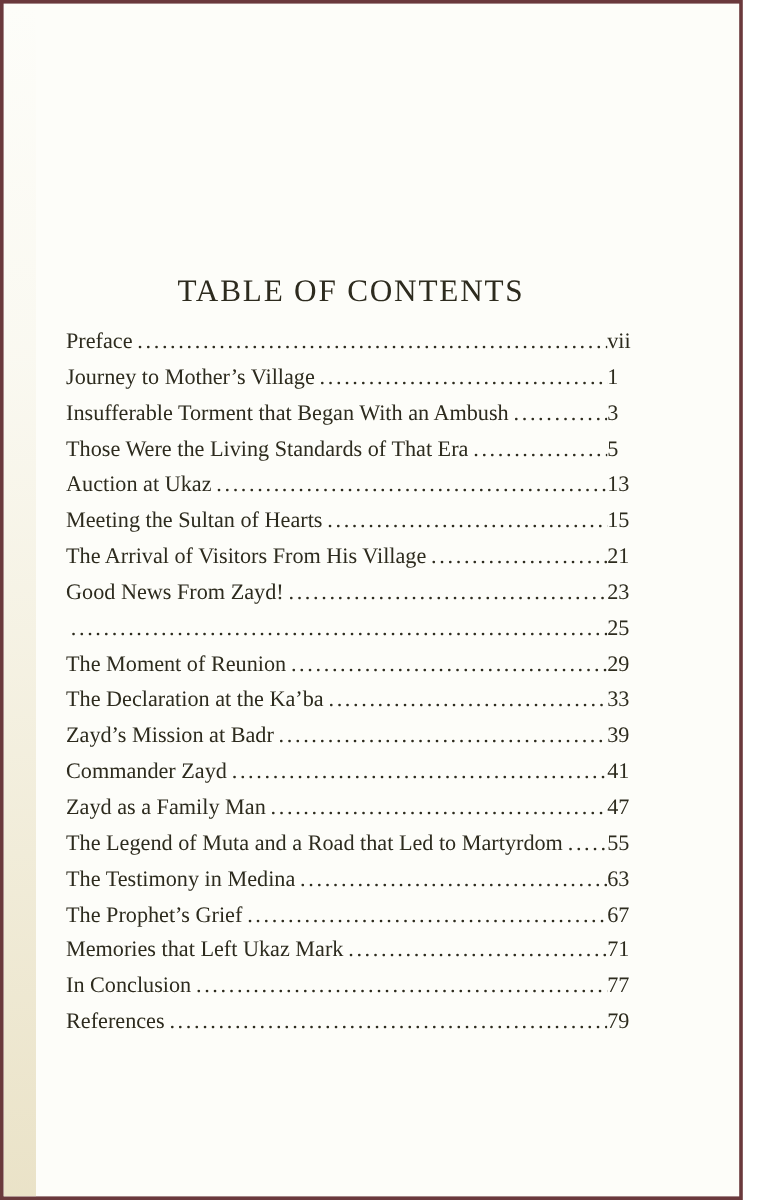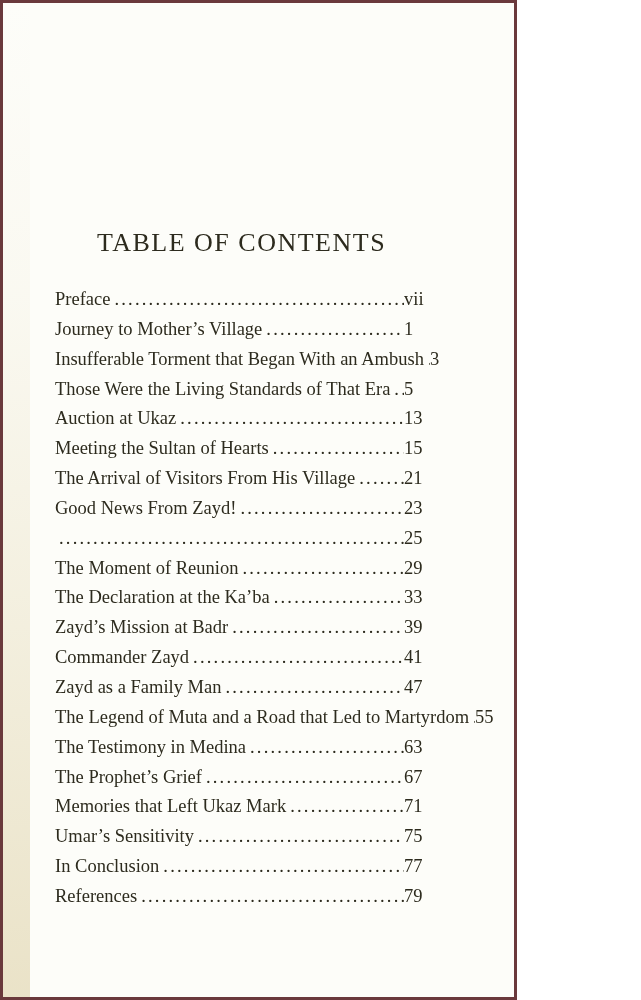--- a/index.html
+++ b/index.html
@@ -9,21 +9,21 @@
     --gutter-color: #ece5cb;
   }
   * { margin: 0; padding: 0; box-sizing: border-box; }
   html, body { background: #ffffff; }
   body {
     font-family: "Liberation Serif", "DejaVu Serif", serif;
     color: var(--ink-color);
   }
   .frame {
     position: relative;
-    width: 517px;
+    width: 619px;
     height: 1000px;
     border: 3px solid var(--border-color);
     background: var(--paper-color);
     overflow: hidden;
   }
   .gutter {
     position: absolute;
     left: 0;
     top: 0;
     bottom: 0;
@@ -45,21 +45,21 @@
   .title {
     margin-top: 224px;
     text-align: center;
     font-size: 26px;
     font-weight: normal;
     letter-spacing: 1.5px;
     line-height: 31px;
     color: var(--ink-color);
   }
   .toc {
-    margin-top: 27px;
+    margin-top: 13px;
   }
   .row {
     display: flex;
     align-items: baseline;
     font-size: 18.5px;
     line-height: 29.85px;
     white-space: nowrap;
   }
   .row .label {
     flex: 0 0 auto;
@@ -189,25 +189,20 @@
     <span class="dots"></span>
     <span class="num">67</span>
   </div>
 
   <div class="row">
     <span class="label">Memories that Left Ukaz Mark</span>
     <span class="dots"></span>
     <span class="num">71</span>
   </div>
 
-  <div class="row">
-    <span class="label">Umar’s Sensitivity</span>
-    <span class="dots"></span>
-    <span class="num">75</span>
-  </div>
 
   <div class="row">
     <span class="label">In Conclusion</span>
     <span class="dots"></span>
     <span class="num">77</span>
   </div>
 
   <div class="row">
     <span class="label">References</span>
     <span class="dots"></span>

